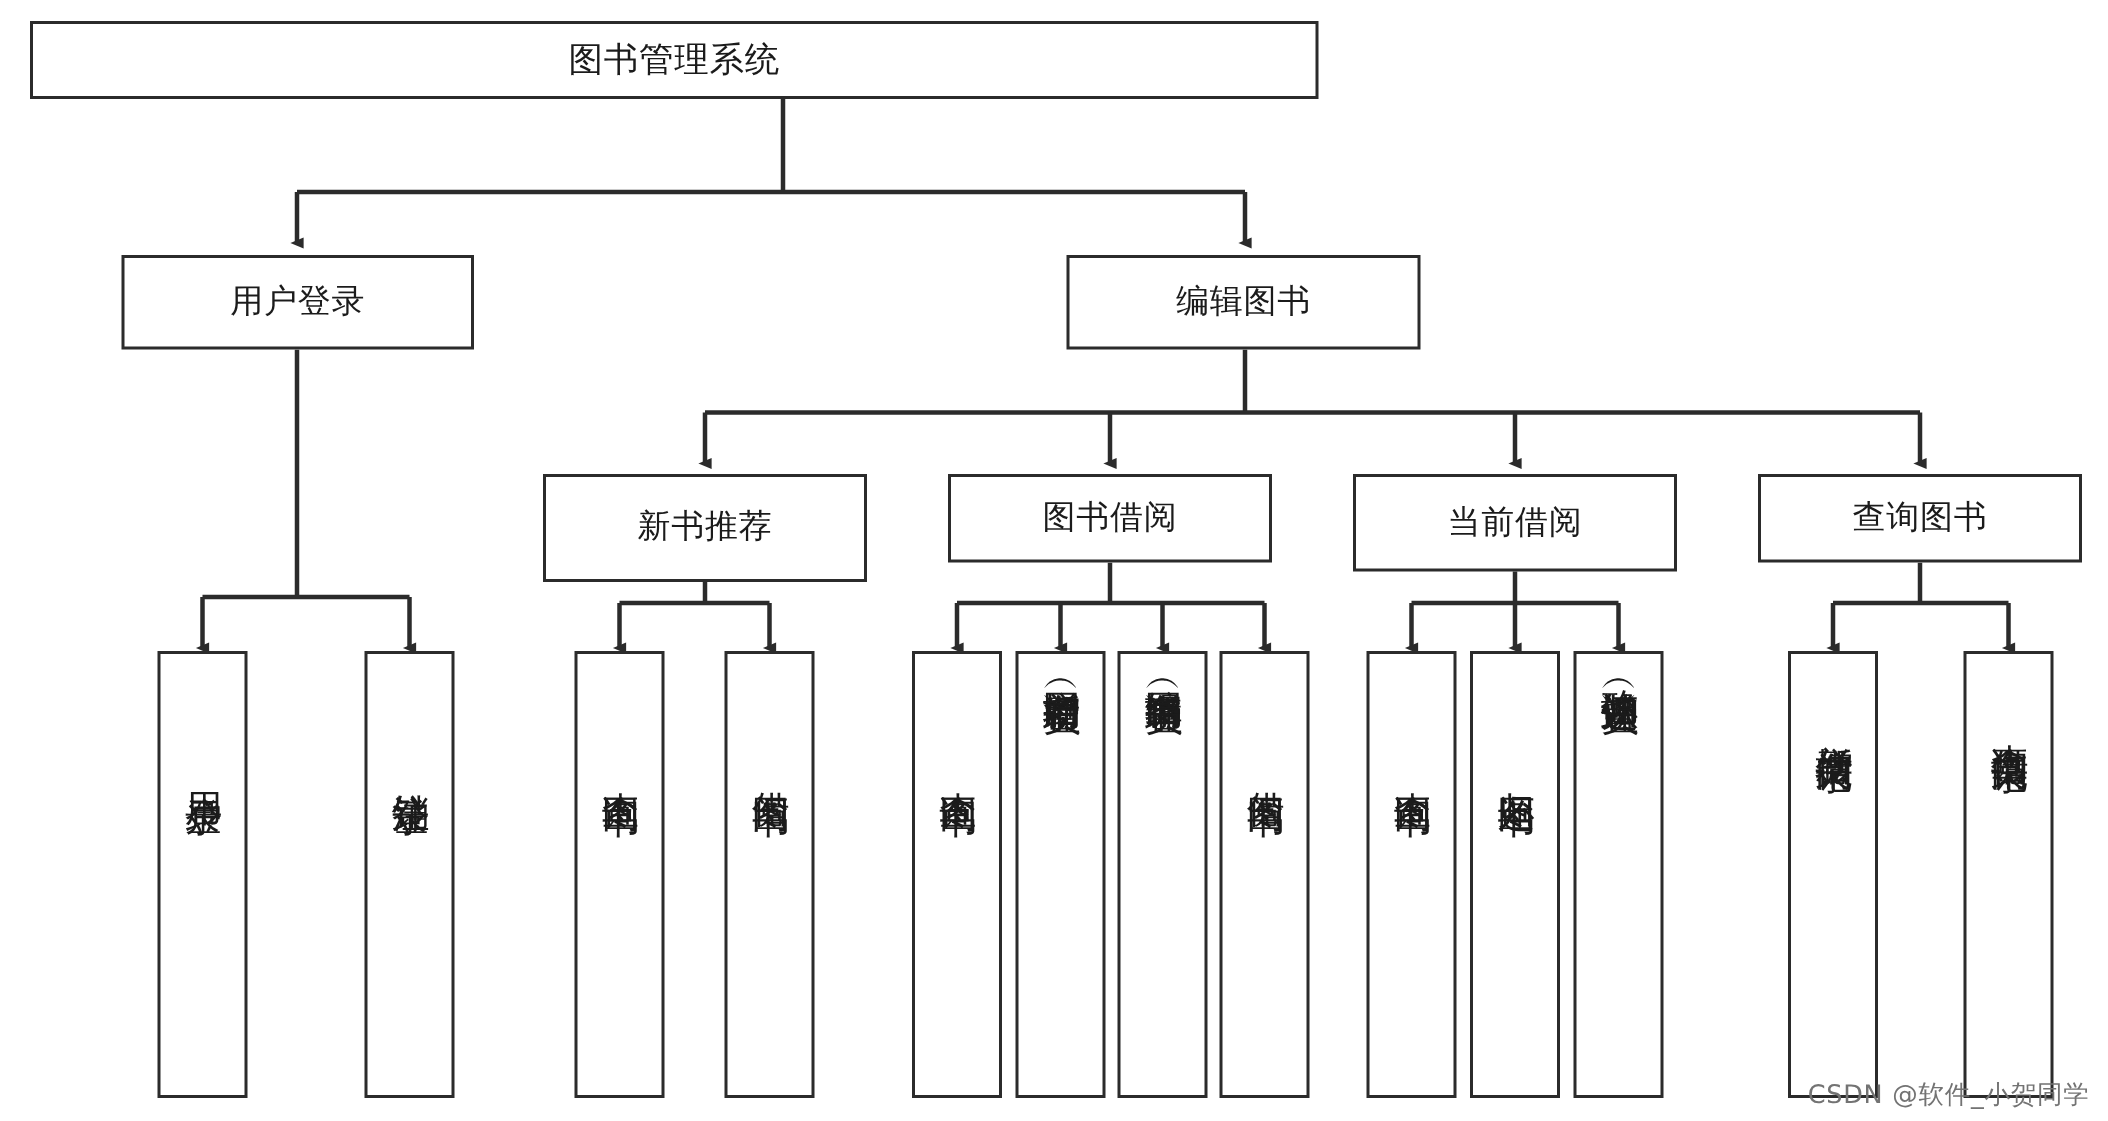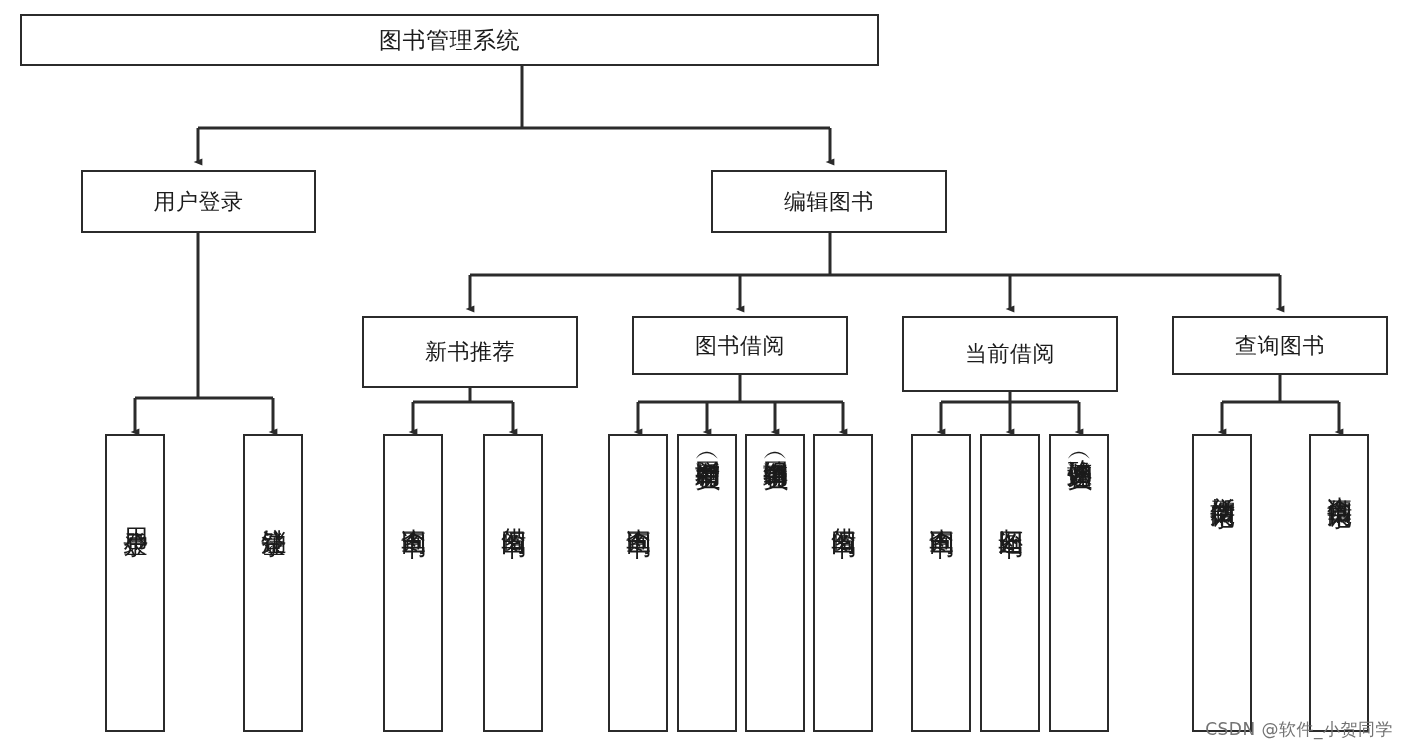--- a/index.html
+++ b/index.html
@@ -137,21 +137,21 @@
   <div class="node horiz" style="left:711px; top:170px; width:236px; height:63px;">
     <span class="lbl">编辑图书</span>
   </div>
 
   <div class="node horiz" style="left:362px; top:316px; width:216px; height:72px;">
     <span class="lbl">新书推荐</span>
   </div>
   <div class="node horiz" style="left:632px; top:316px; width:216px; height:59px;">
     <span class="lbl">图书借阅</span>
   </div>
-  <div class="node horiz" style="left:902px; top:316px; width:216px; height:76px;">
+  <div class="node horiz" style="left:902px; top:316px; width:216px; height:65px;">
     <span class="lbl">当前借阅</span>
   </div>
   <div class="node horiz" style="left:1172px; top:316px; width:216px; height:59px;">
     <span class="lbl">查询图书</span>
   </div>
 
   <div class="node vert" style="left:105px; top:434px; width:60px; height:298px; padding-top:72px;">
     <span class="lbl">用户登录</span>
   </div>
   <div class="node vert" style="left:243px; top:434px; width:60px; height:298px; padding-top:72px;">

